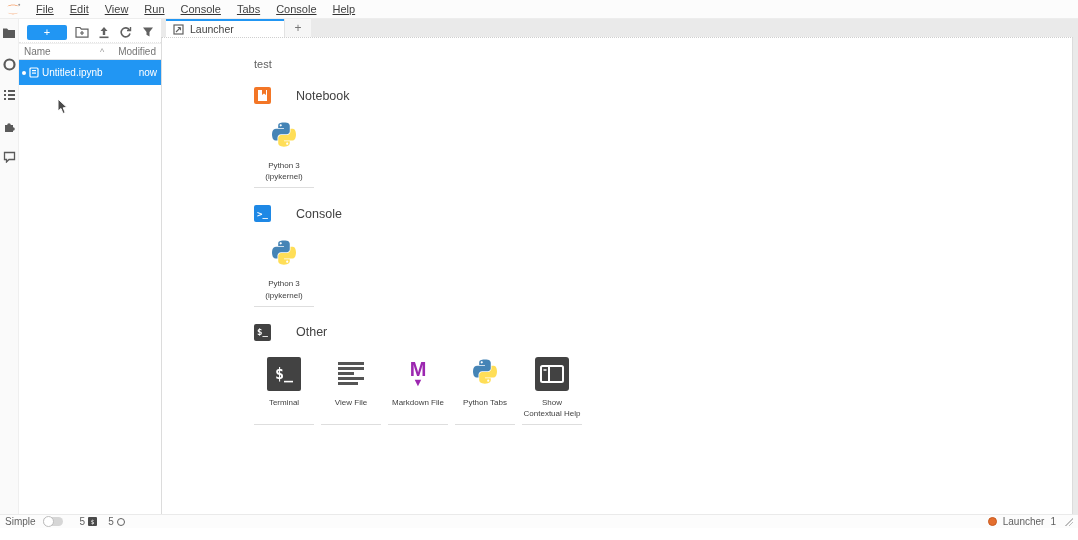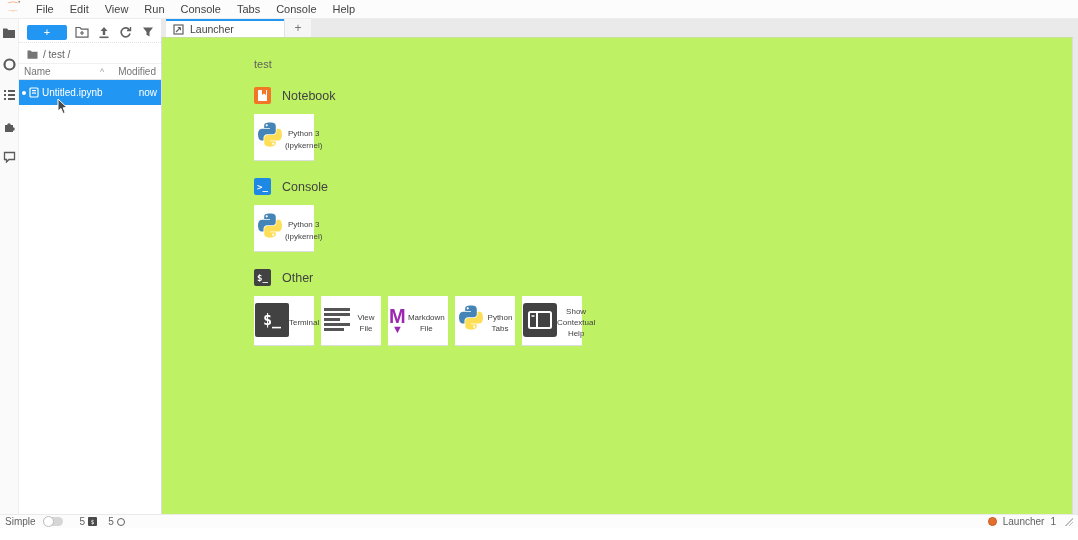--- a/index.html
+++ b/index.html
@@ -1,21 +1,21 @@
 <!DOCTYPE html>
 <html><head>
 <meta charset="utf-8">
 <style>
   * { margin:0; padding:0; box-sizing:border-box; }
   html,body { width:1078px; height:540px; overflow:hidden; }
   body { font-family:"Liberation Sans",sans-serif; background:#fff; position:relative; color:#333; }
 
   
   .menubar { position:absolute; top:0; left:0; right:0; height:19px; background:#fcfcfc;
-             border-bottom:1px solid #ededed; display:flex; align-items:flex-start; z-index:5; }
+             border-bottom:1px solid #ededed; display:flex; align-items:center; z-index:5;text-decoration:underline; }
   .logo { width:16px; height:13px; margin:0 7px 0 5px; display:flex; align-items:center; }
   .menu-item { padding:0 8px; font-size:11px; color:#424242; height:19px; line-height:19px; cursor:default; }
 
   
   .activity-bar { position:absolute; top:19px; left:0; width:19px; bottom:14px; background:#fafafa;
                   border-right:1px solid #efefef; display:flex; flex-direction:column; align-items:center;
                   padding-top:7px; gap:17px; }
   .activity-icon { width:14px; height:14px; display:flex; align-items:center; justify-content:center; }
 
   
@@ -38,28 +38,28 @@
   .fb-row .file-mod { flex:none; }
 
   
   .main { position:absolute; top:19px; left:161px; right:0; bottom:14px; background:#eaeaea; }
   .tabbar { height:18px; display:flex; align-items:stretch; }
   .tab { margin-left:5px; width:118px; background:#fff; border-top:2px solid #2196f3;
          display:flex; align-items:center; padding:0 7px; gap:6px; font-size:10.5px; color:#424242; }
   .tab-label { flex:1; }
   .newtab-btn { width:27px; background:#f6f6f6; border:none; border-left:1px solid #e3e3e3;
                 color:#757575; font-size:12px; }
-  .launcher-body { position:absolute; top:18px; left:0; right:5px; bottom:3px; background:#bef264;
+  .launcher-body { position:absolute; top:18px; left:0; right:5px; bottom:3px; background:#ffffff;
                    border:1px solid #dcdcdc; border-top:1px dotted #cfcfcf; padding:20px 0 0 92px; overflow:hidden; }
   .cwd { font-size:11px; color:#616161; }
   .section { margin-top:17px; }
-  .section-header { display:flex; align-items:center; gap:11px; font-size:12.5px; color:#424242; }
+  .section-header { display:flex; align-items:center; gap:25px; font-size:12.5px; color:#424242; }
   .section-icon { width:17px; height:17px; flex:none; display:flex; align-items:center; justify-content:center; }
   .cards { display:flex; gap:7px; margin-top:10px; }
-  .card { width:60px; display:flex; flex-direction:row; align-items:center; padding:5px 1px 5px;
+  .card { width:60px; display:flex; flex-direction:column; align-items:center; padding:5px 1px 5px;
           border-bottom:1px solid #dedede; background:#fff; cursor:pointer; }
   .card-icon { height:36px; display:flex; align-items:center; justify-content:center; }
   .card-label { margin-top:5px; font-size:8px; color:#424242; text-align:center; line-height:1.4; }
   .console-sq { width:17px; height:17px; background:#1e88e5; border-radius:2px; color:#fff; font-size:9px;
                 font-weight:bold; display:flex; align-items:center; justify-content:center;
                 font-family:"DejaVu Sans Mono",monospace; }
   .dark-sq { width:17px; height:17px; background:#424242; border-radius:2px; color:#fff; font-size:9px;
              font-weight:bold; display:flex; align-items:center; justify-content:center;
              font-family:"DejaVu Sans Mono",monospace; }
   .terminal-big { width:34px; height:34px; background:#424242; border-radius:2px; color:#fff; font-size:15px;
@@ -163,26 +163,20 @@
           <path d="M10.5 4 A4.5 4.5 0 1 0 11 7.5" fill="none" stroke="#616161" stroke-width="1.6"></path>
           <path d="M11.5 1 V4.5 H8" fill="none" stroke="#616161" stroke-width="1.4"></path>
         </svg>
     </span>
     <span class="fb-tool">
       <svg width="12" height="12" viewBox="0 0 12 12">
           <path d="M1 1.5 h10 L7.5 6 v4.5 l-3 -1.8 V6 Z" fill="#616161"></path>
         </svg>
     </span>
   </div>
-  <div class="fb-breadcrumb">
-    <svg width="11" height="9" viewBox="0 0 11 9">
-        <path d="M0.5 0.5 h3.2 l1.1 1.3 H10.5 v7 H0.5 Z" fill="#757575"></path>
-      </svg>
-    <span>/ test /</span>
-  </div>
   <div class="fb-header">
     <span class="col-name">Name</span>
     <span class="sort">^</span>
     <span class="col-mod">Modified</span>
   </div>
   <div class="fb-row">
     <span class="dot"></span>
     <svg width="10" height="11" viewBox="0 0 10 11">
       <rect x="1" y="1" width="8" height="9" rx="1" fill="none" stroke="#fff" stroke-width="1.2"></rect>
       <rect x="3" y="3" width="4" height="1.2" fill="#fff"></rect>

